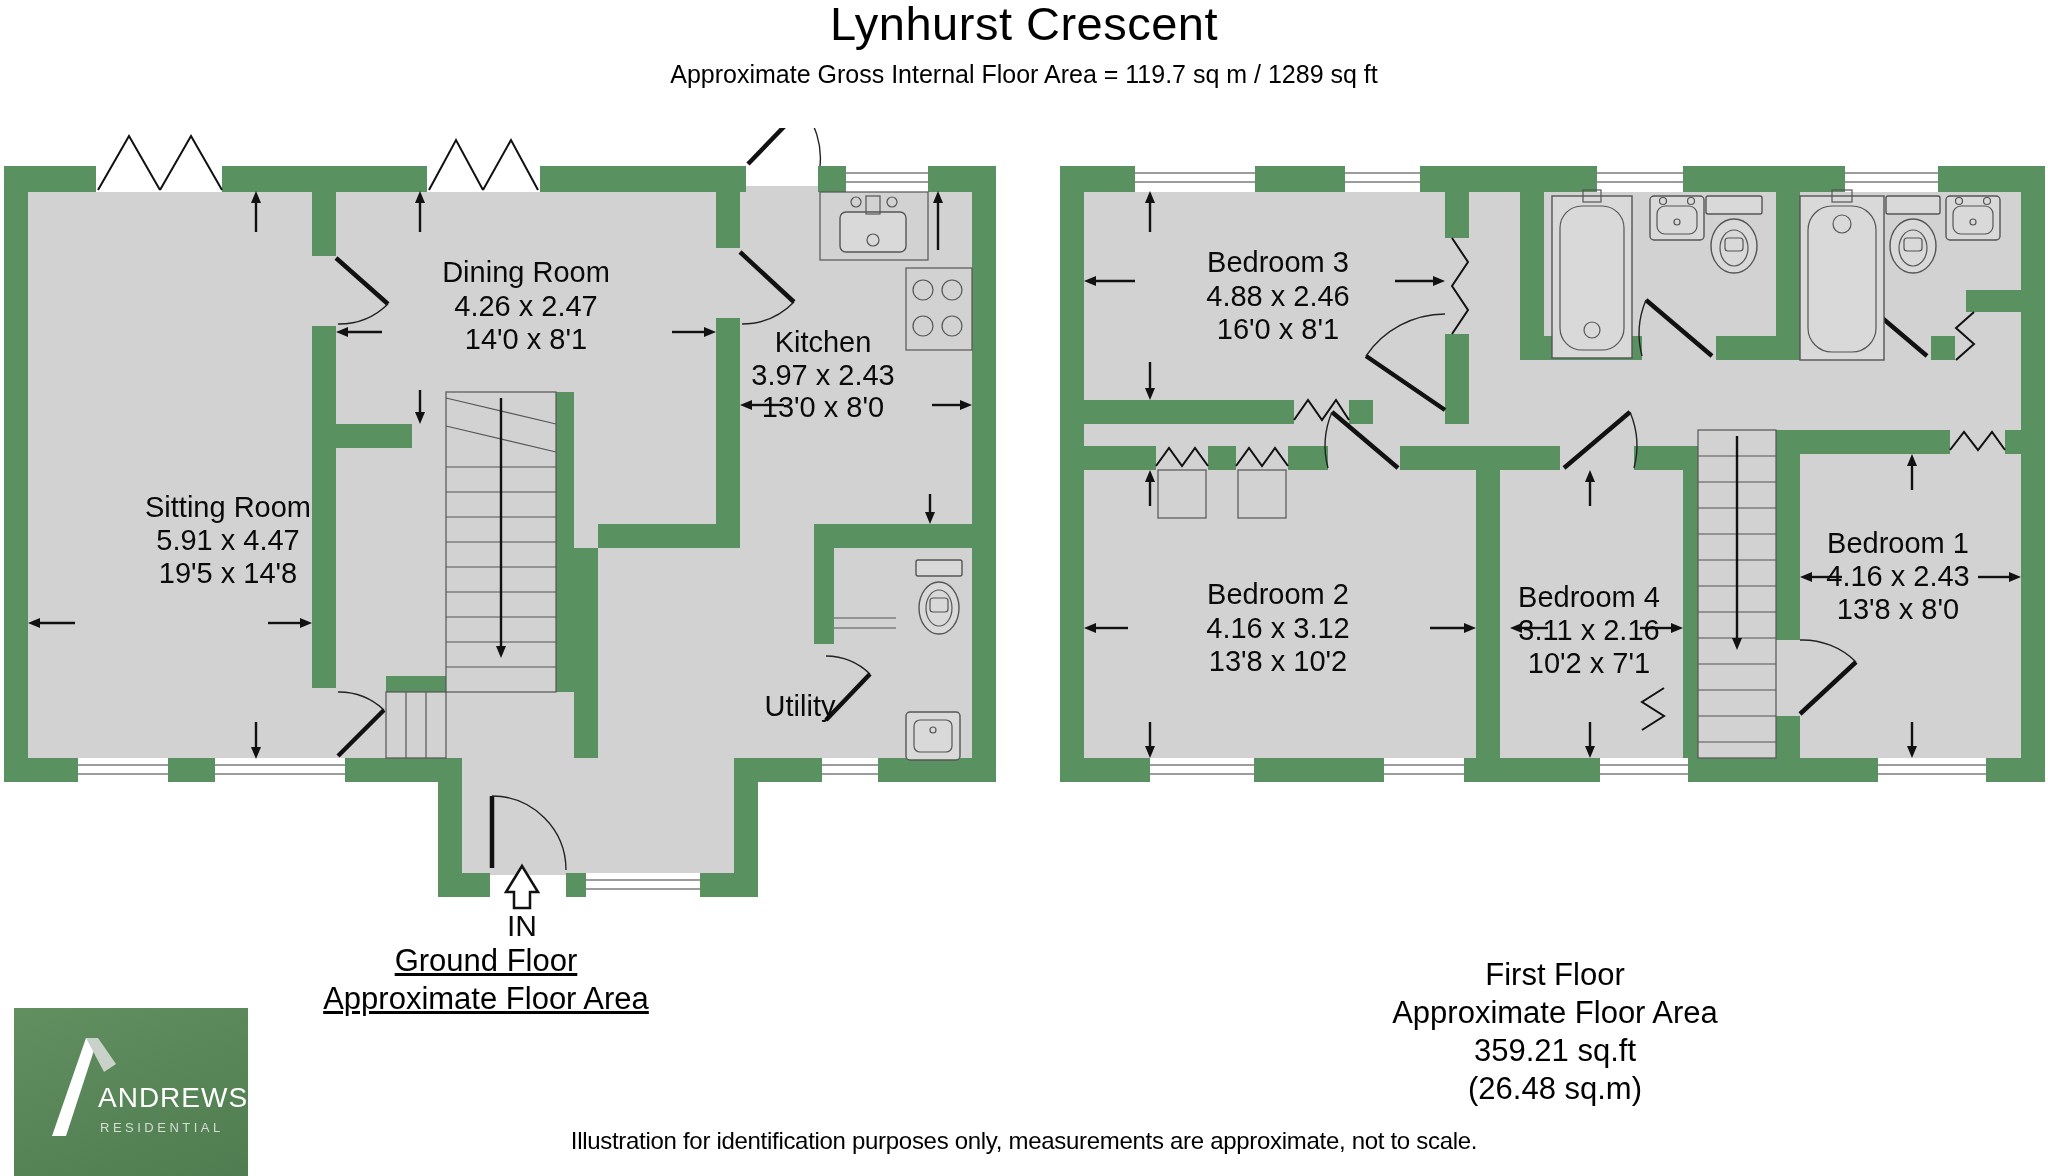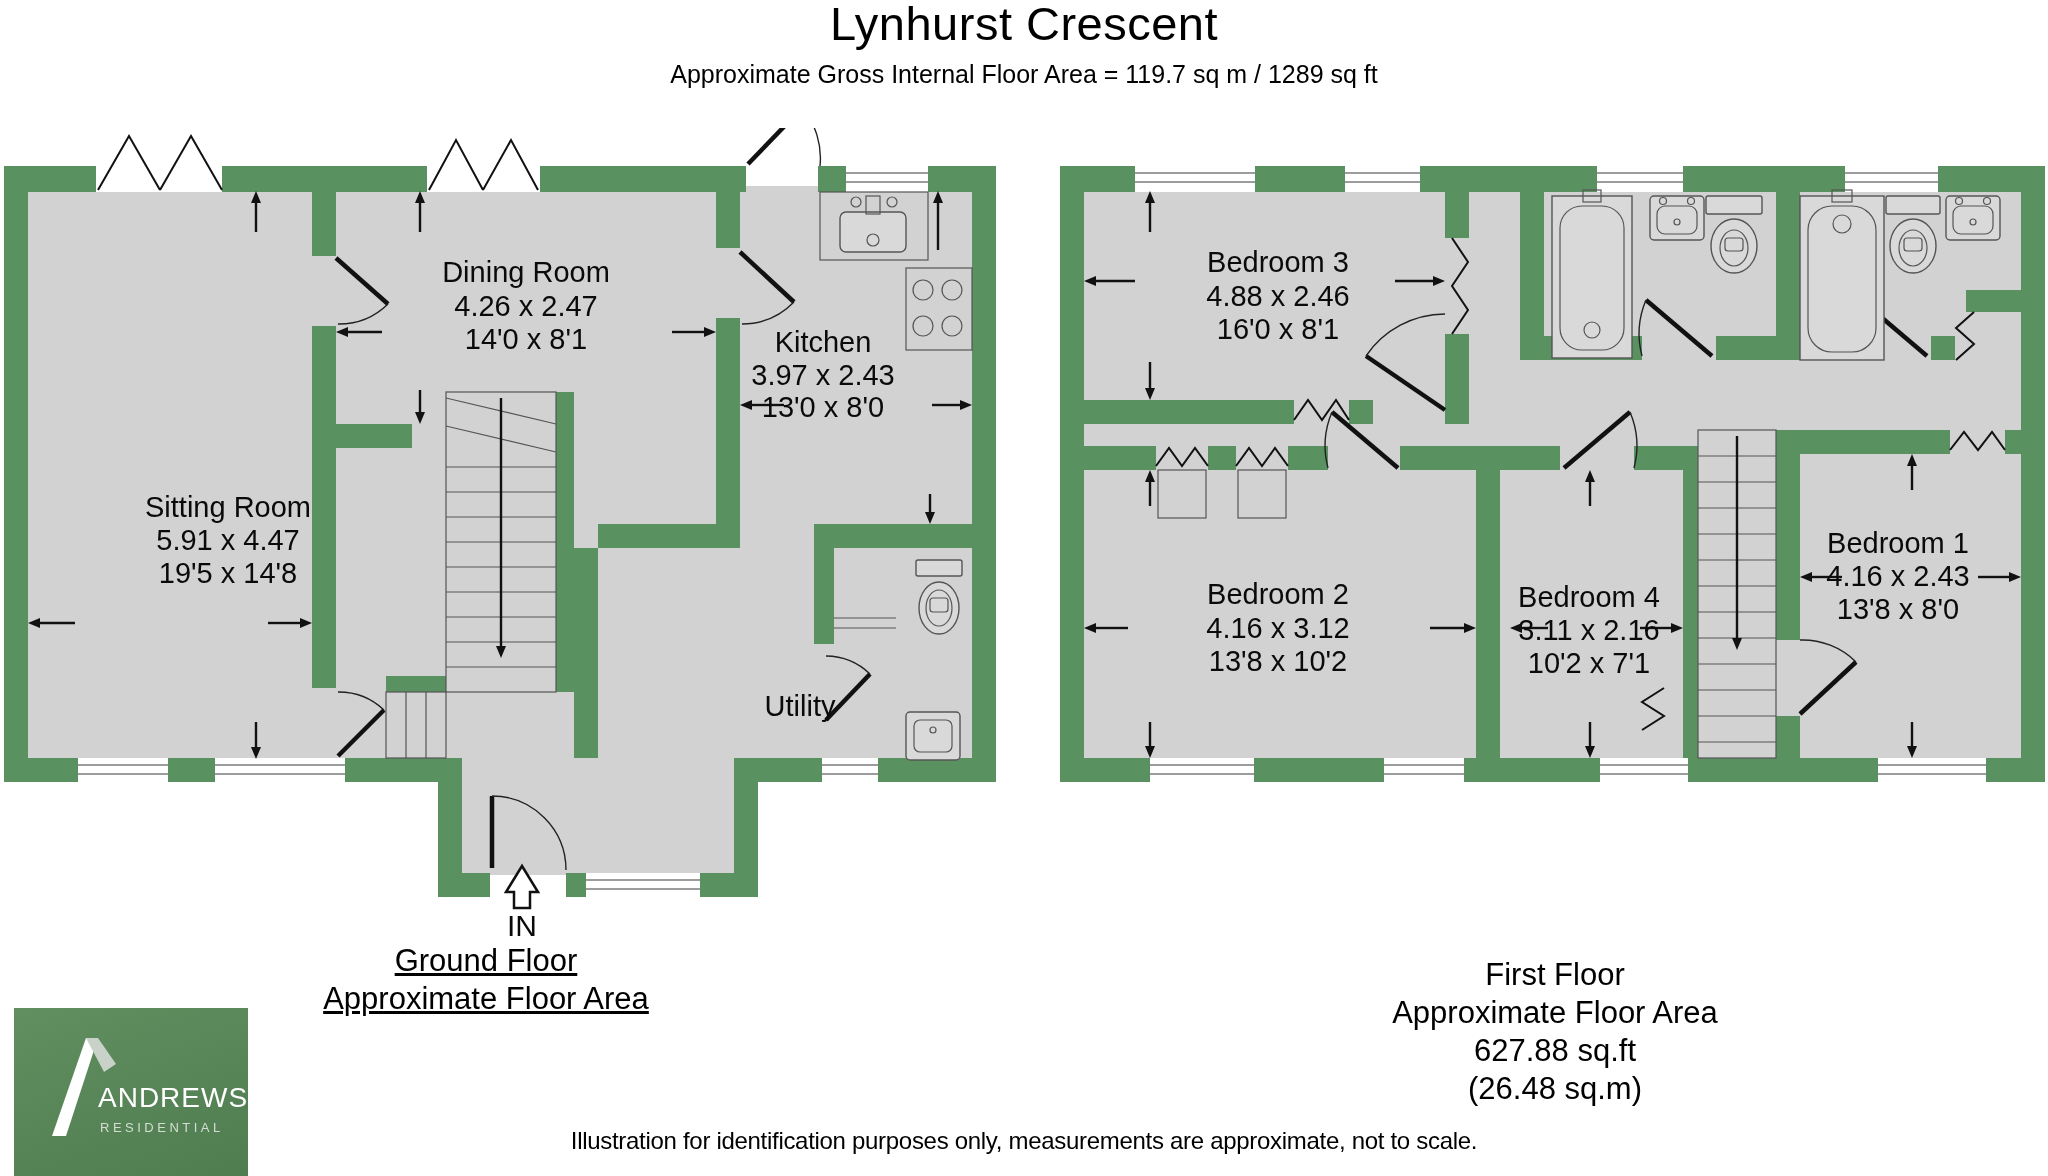--- a/index.html
+++ b/index.html
@@ -413,21 +413,21 @@
   </g>
 </svg>
 
 <div class="caption" id="gf-caption">
   <div>Ground Floor</div>
   <div>Approximate Floor Area</div>
 </div>
 <div class="caption" id="ff-caption">
   <div>First Floor</div>
   <div>Approximate Floor Area</div>
-  <div>627.88 sq.ft</div>
+  <div>359.21 sq.ft</div>
   <div>(26.48 sq.m)</div>
 </div>
 
 <div class="logo">
   <svg class="mark" width="70" height="108" viewBox="0 0 70 108">
     <polygon points="2,104 16,104 48,6 36,6" fill="#ffffff"></polygon>
     <polygon points="36,6 48,6 66,32 54,40" fill="#c8d2c8"></polygon>
   </svg>
   <div class="brand">ANDREWS</div>
   <div class="division">RESIDENTIAL</div>

